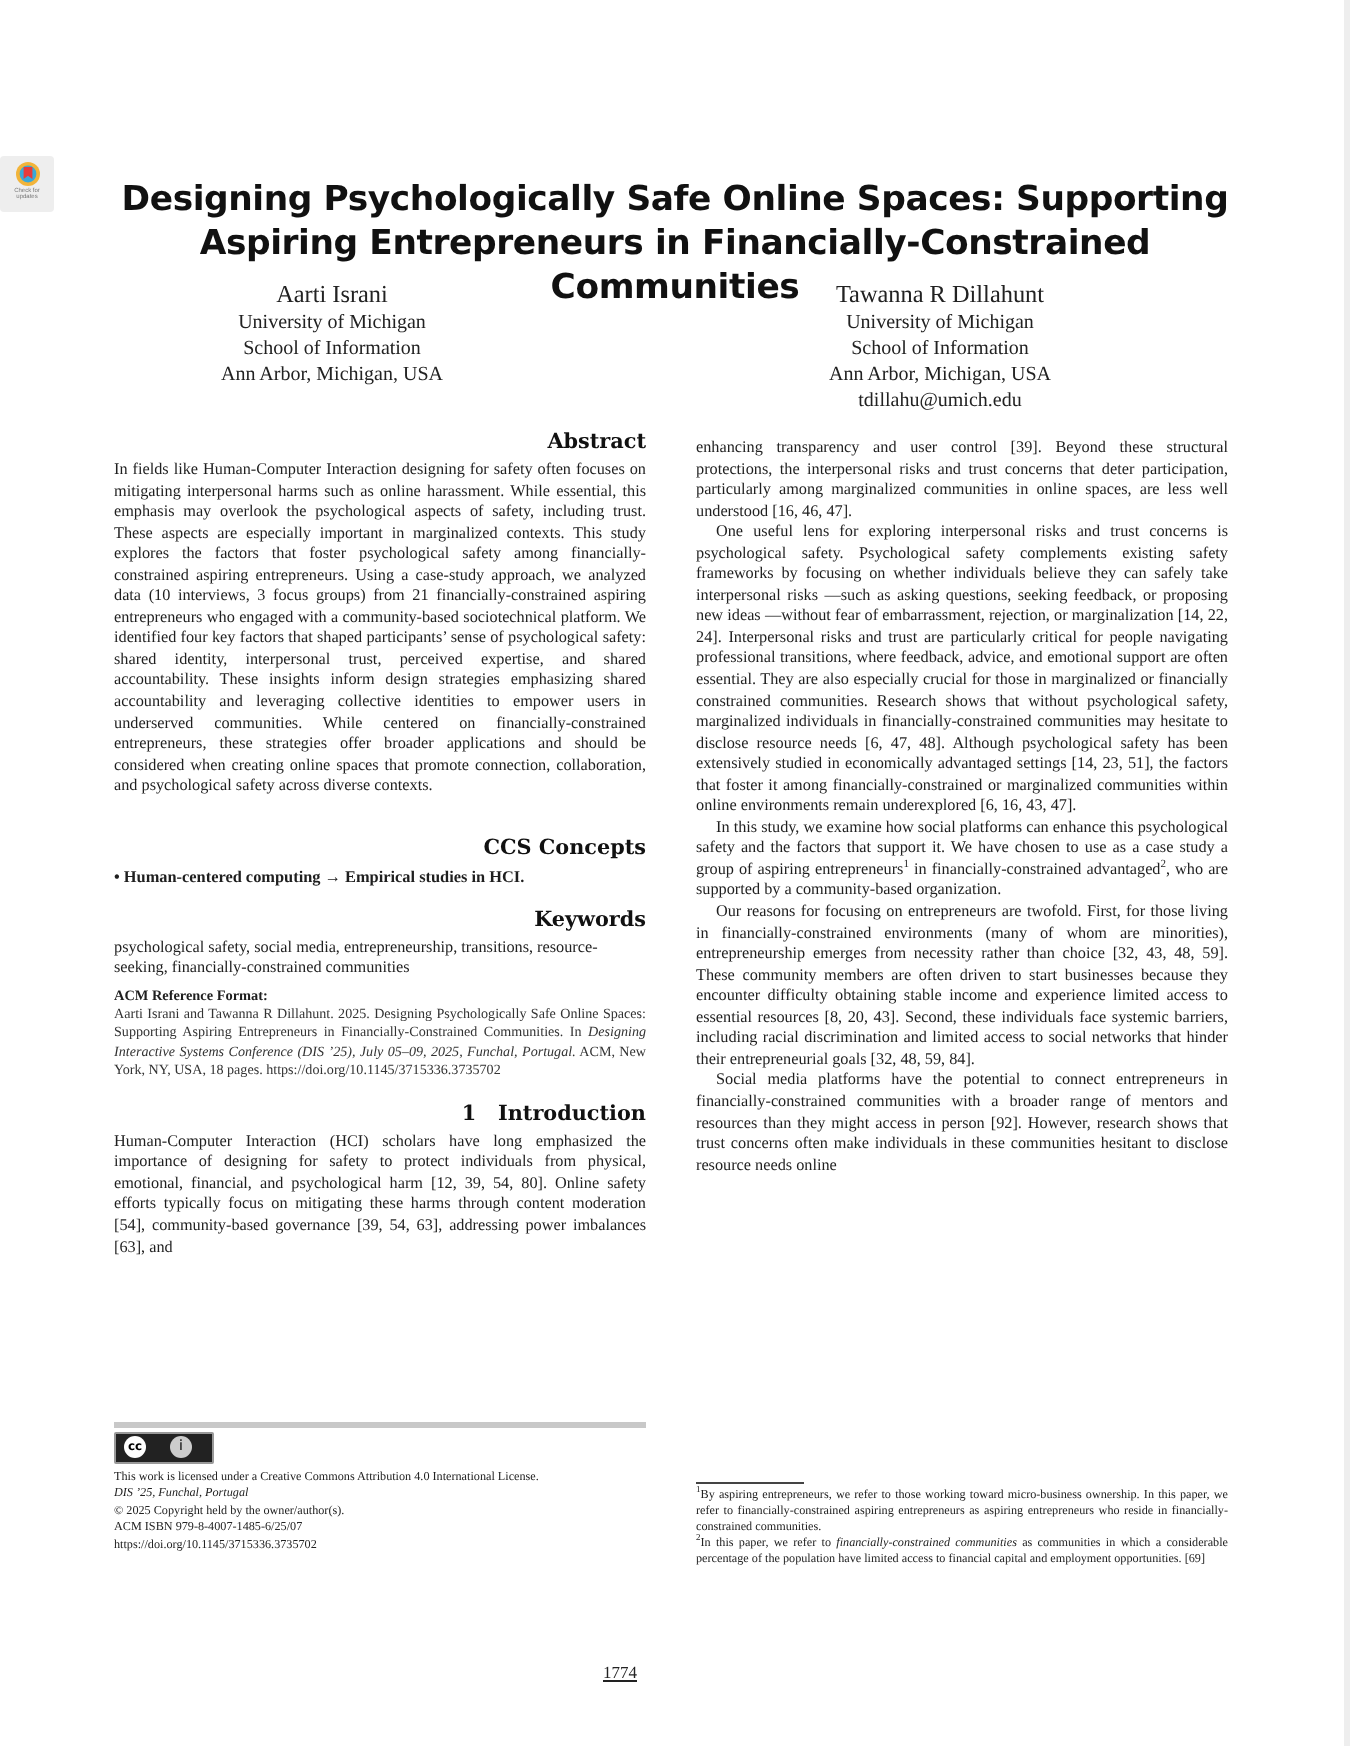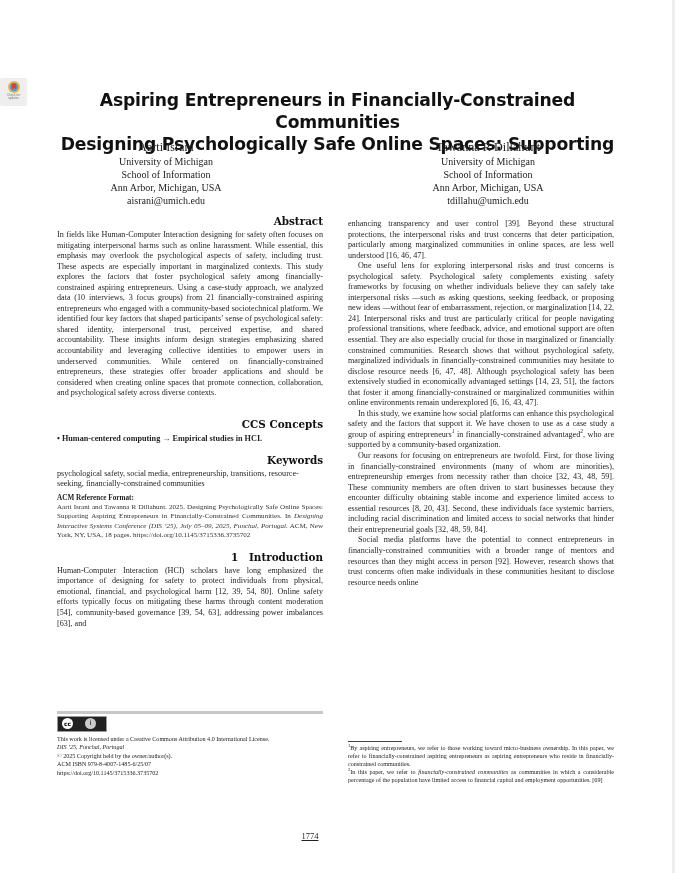--- a/index.html
+++ b/index.html
@@ -16,21 +16,21 @@
     .crossmark .cm-text { font-family: "Liberation Sans", sans-serif; font-size: 3px; color: #777; line-height: 3px; display:block; }
     .title {
       position: absolute; left: 40px; width: 595px; top: 89px; text-align: center;
       font-family: "DejaVu Sans", sans-serif; font-weight: bold; font-size: 17.2px; line-height: 22px; color: #111;
       letter-spacing: -0.2px;
     }
     .author { position: absolute; top: 140px; width: 240px; text-align: center; font-size: 10px; line-height: 13px; color: #222; }
     .author .name { font-size: 12.2px; line-height: 15px; display: block; }
     .author span { display: block; }
     .author-1 { left: 46px; }
-    .author-2 { left: 368px; }
+    .author-2 { left: 350px; }
     .col { position: absolute; width: 266px; font-size: 8.15px; line-height: 10.55px; color: #1f1f1f; }
     .col-left { left: 57px; top: 214px; }
     .col-right { left: 348px; top: 219px; }
     .col p { margin: 0; text-align: justify; }
     .col p.indent { text-indent: 10px; }
     h2 { font-family: "DejaVu Serif", serif; font-weight: bold; font-size: 10.4px; margin: 0 0 2px 0; line-height: 14px; color: #111; text-align: right; }
     h2.keywords-h { margin-top: 9px; }
     h2.ccs-h { margin-top: 18px; }
     h2.intro-h { margin-top: 9px; }
     .ccs-line { font-weight: bold; font-size: 8.2px; line-height: 11px; }
@@ -59,30 +59,29 @@
   <svg width="14" height="14" viewBox="0 0 14 14">
     <circle cx="7" cy="7" r="6" fill="#f2b43a"></circle>
     <circle cx="7" cy="7" r="4.2" fill="#3aa8d8"></circle>
     <path d="M4.8 3.5 h4.4 v6 l-2.2 -1.6 l-2.2 1.6 z" fill="#e83a3a"></path>
   </svg>
   <span class="cm-text">Check for</span>
   <span class="cm-text">updates</span>
 </div>
 
 <div class="title">
+  <div>Designing Psychologically Safe Online Spaces: Supporting</div>
   <div>Aspiring Entrepreneurs in Financially-Constrained Communities</div>
-  <div>Designing Psychologically Safe Online Spaces: Supporting</div>
 </div>
 
 <div class="author author-1">
   <span class="name">Aarti Israni</span>
   <span>University of Michigan</span>
   <span>School of Information</span>
   <span>Ann Arbor, Michigan, USA</span>
-  <span>aisrani@umich.edu</span>
 </div>
 
 <div class="author author-2">
   <span class="name">Tawanna R Dillahunt</span>
   <span>University of Michigan</span>
   <span>School of Information</span>
   <span>Ann Arbor, Michigan, USA</span>
   <span>tdillahu@umich.edu</span>
 </div>
 

